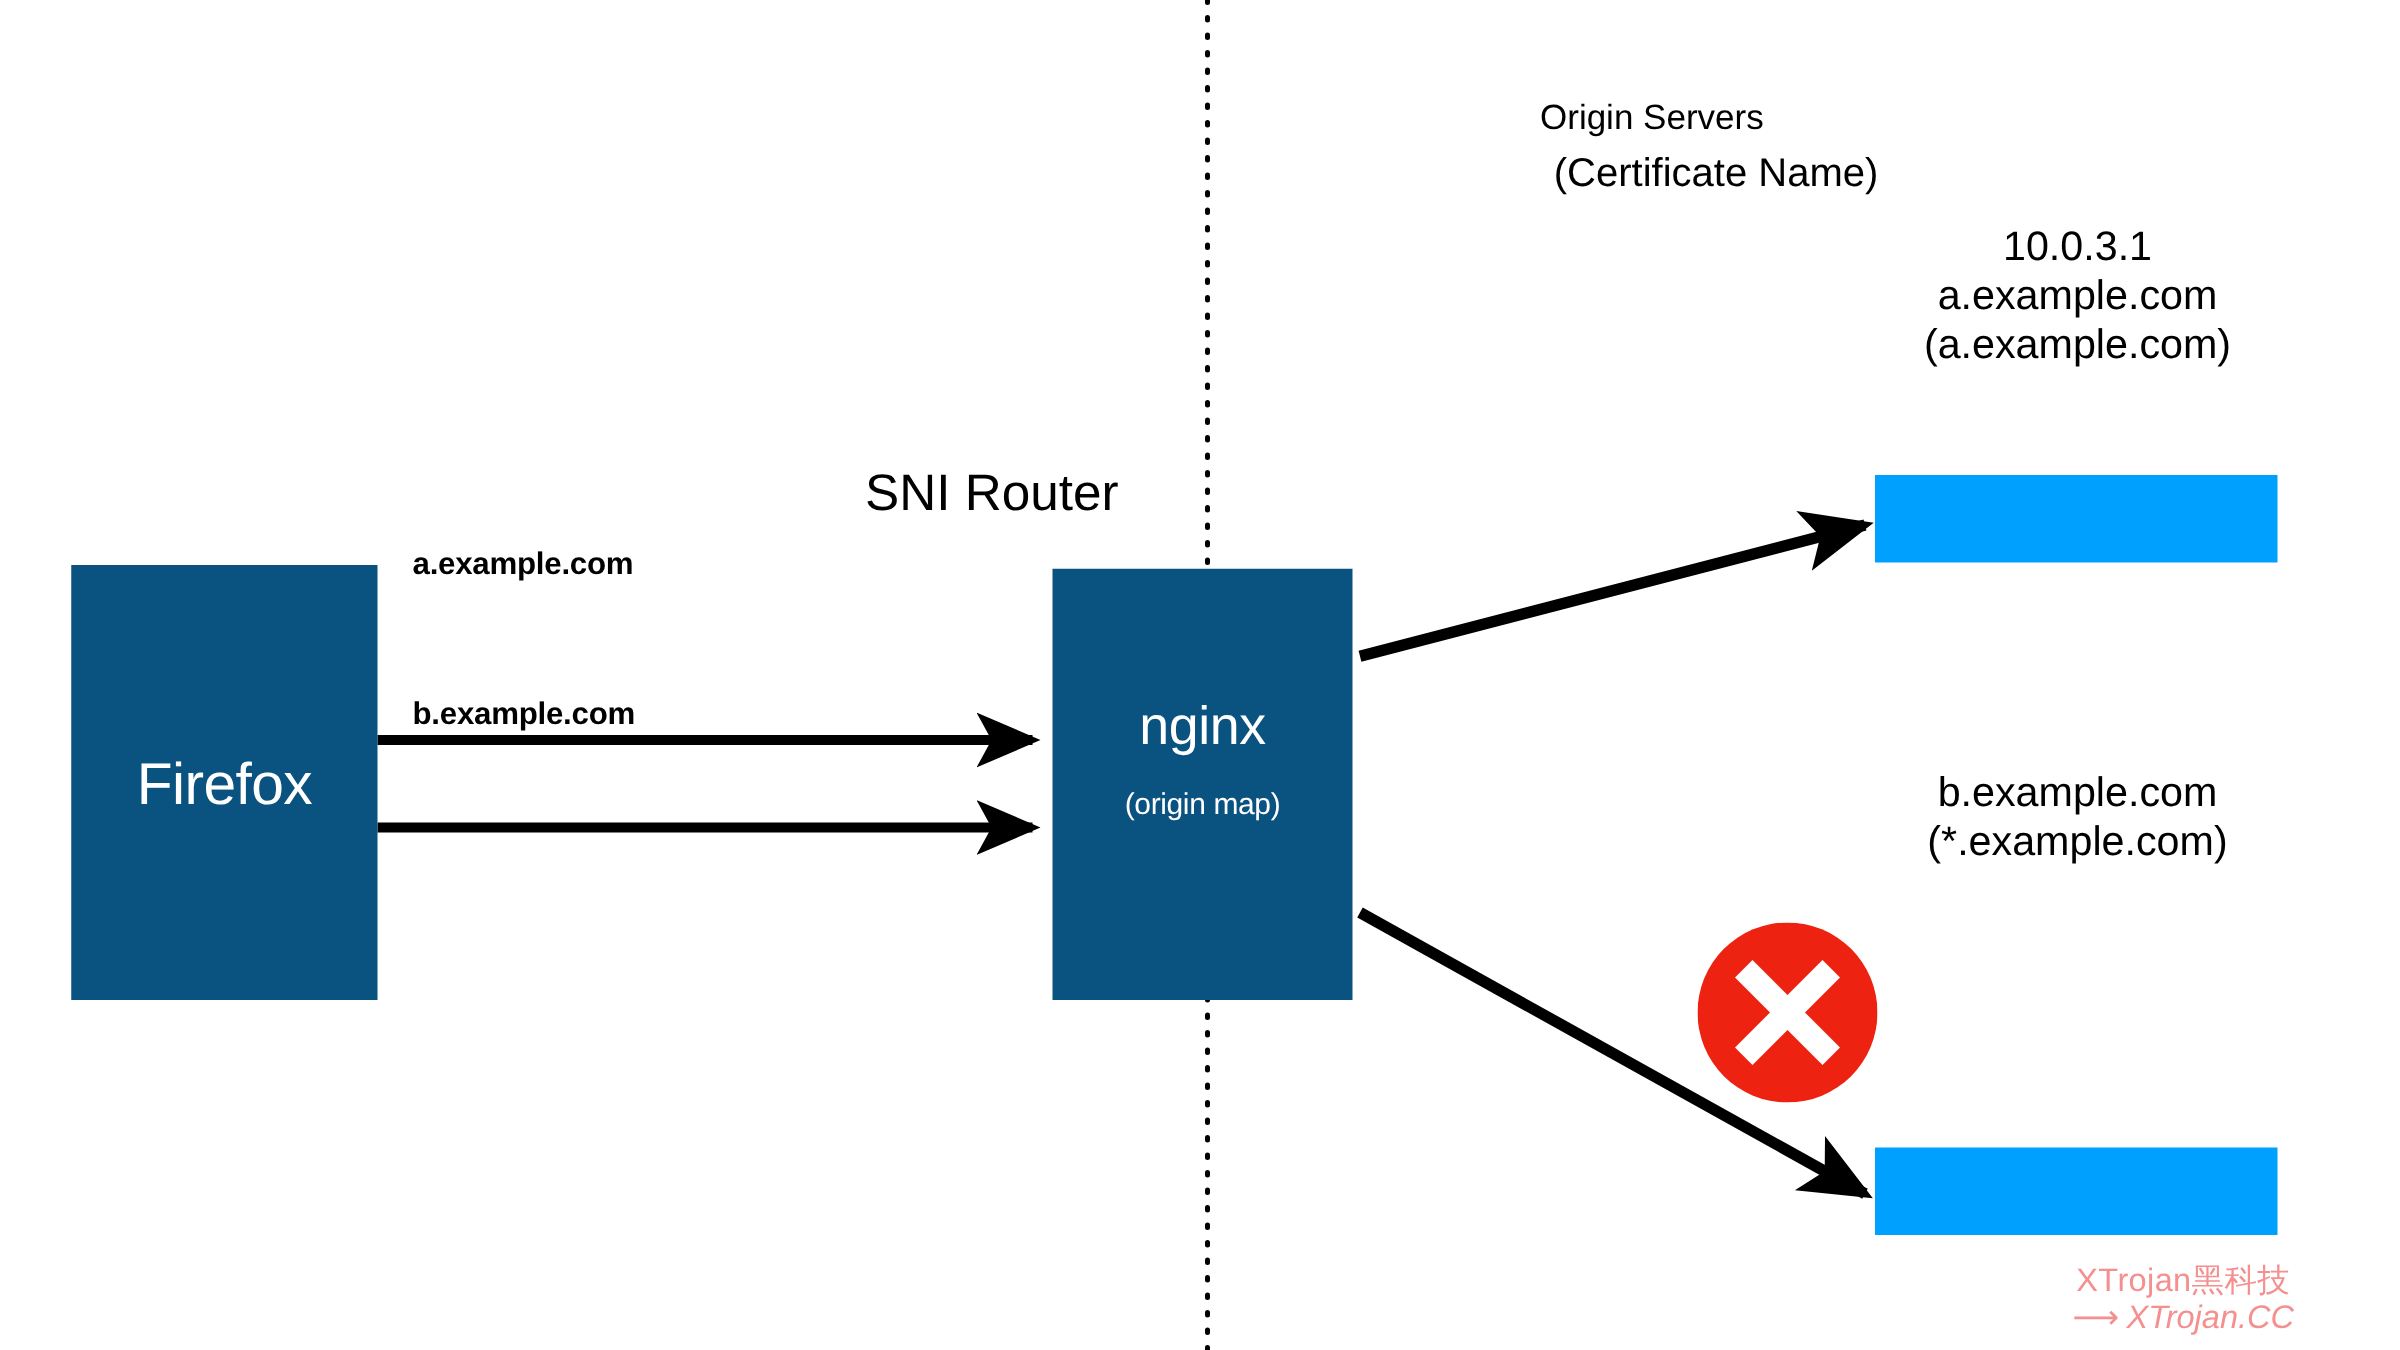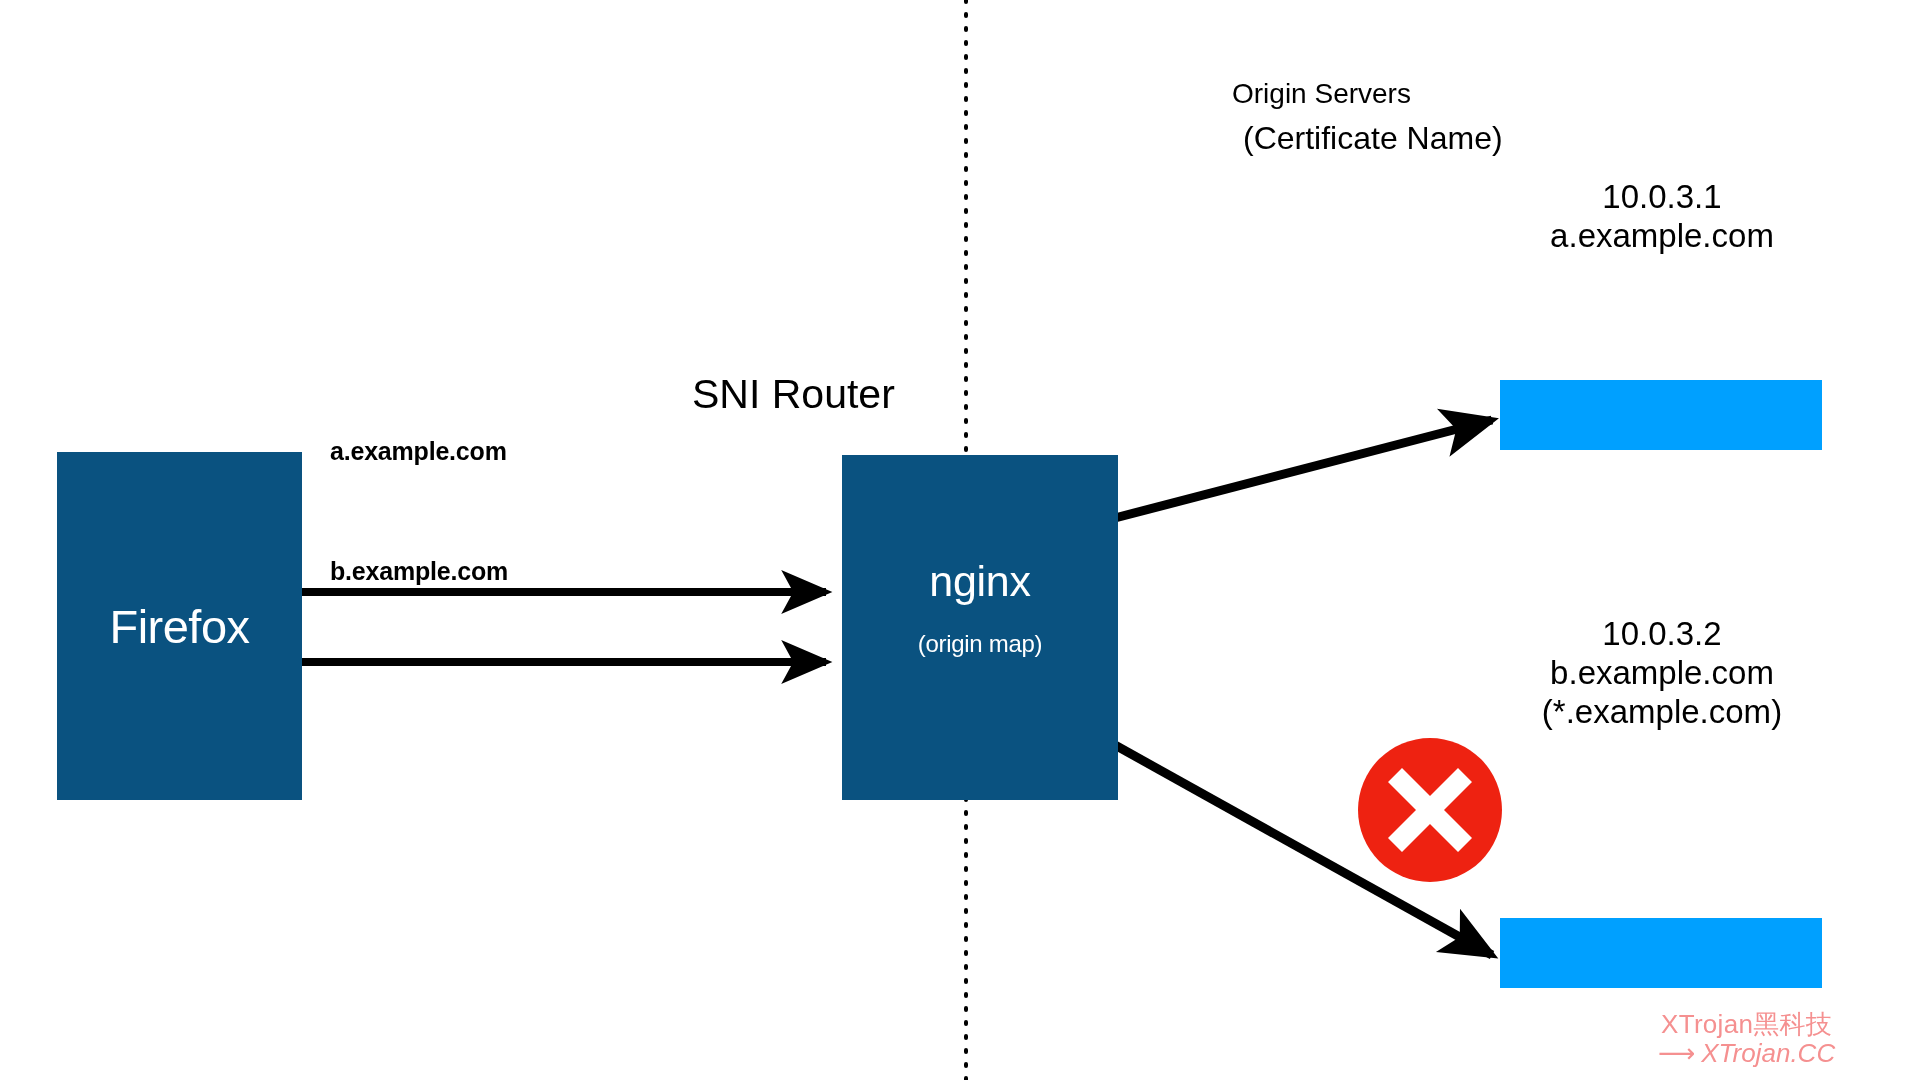--- a/index.html
+++ b/index.html
@@ -40,21 +40,21 @@
     width: 245px;
     height: 348px;
   }
   #firefox-label {
     font-size: 47px;
     letter-spacing: -0.5px;
   }
   #nginx-box {
     left: 842px;
     top: 455px;
-    width: 276px;
+    width: 240px;
     height: 345px;
     justify-content: flex-start;
   }
   #nginx-label {
     font-size: 43px;
     margin-top: 102px;
     letter-spacing: -0.3px;
   }
   #nginx-sublabel {
     font-size: 24px;
@@ -207,26 +207,28 @@
     <div id="nginx-label">nginx</div>
     <div id="nginx-sublabel">(origin map)</div>
   </div>
 
   <div class="plain-label" id="origin-title">Origin Servers</div>
   <div class="plain-label" id="origin-subtitle">(Certificate Name)</div>
 
   <div class="origin-info" id="origin-info-a">
     <div>10.0.3.1</div>
     <div>a.example.com</div>
+    <div>
+      <span>(</span><span>a.example.com</span><span>)</span>
+    </div>
   </div>
 
   <div class="origin-bar" id="origin-bar-a"></div>
 
   <div class="origin-info" id="origin-info-b">
-    <div>10.0.3.2</div>
     <div>b.example.com</div>
     <div>
       <span>(</span><span class="cert-red">*.example.com</span><span>)</span>
     </div>
   </div>
 
   <svg id="deny-badge" viewBox="0 0 144 144" xmlns="http://www.w3.org/2000/svg">
     <circle cx="72" cy="72" r="72" fill="#EE2211"></circle>
     <path d="M44 30 L72 58 L100 30 L114 44 L86 72 L114 100 L100 114 L72 86 L44 114 L30 100 L58 72 L30 44 Z" fill="#ffffff"></path>
   </svg>

